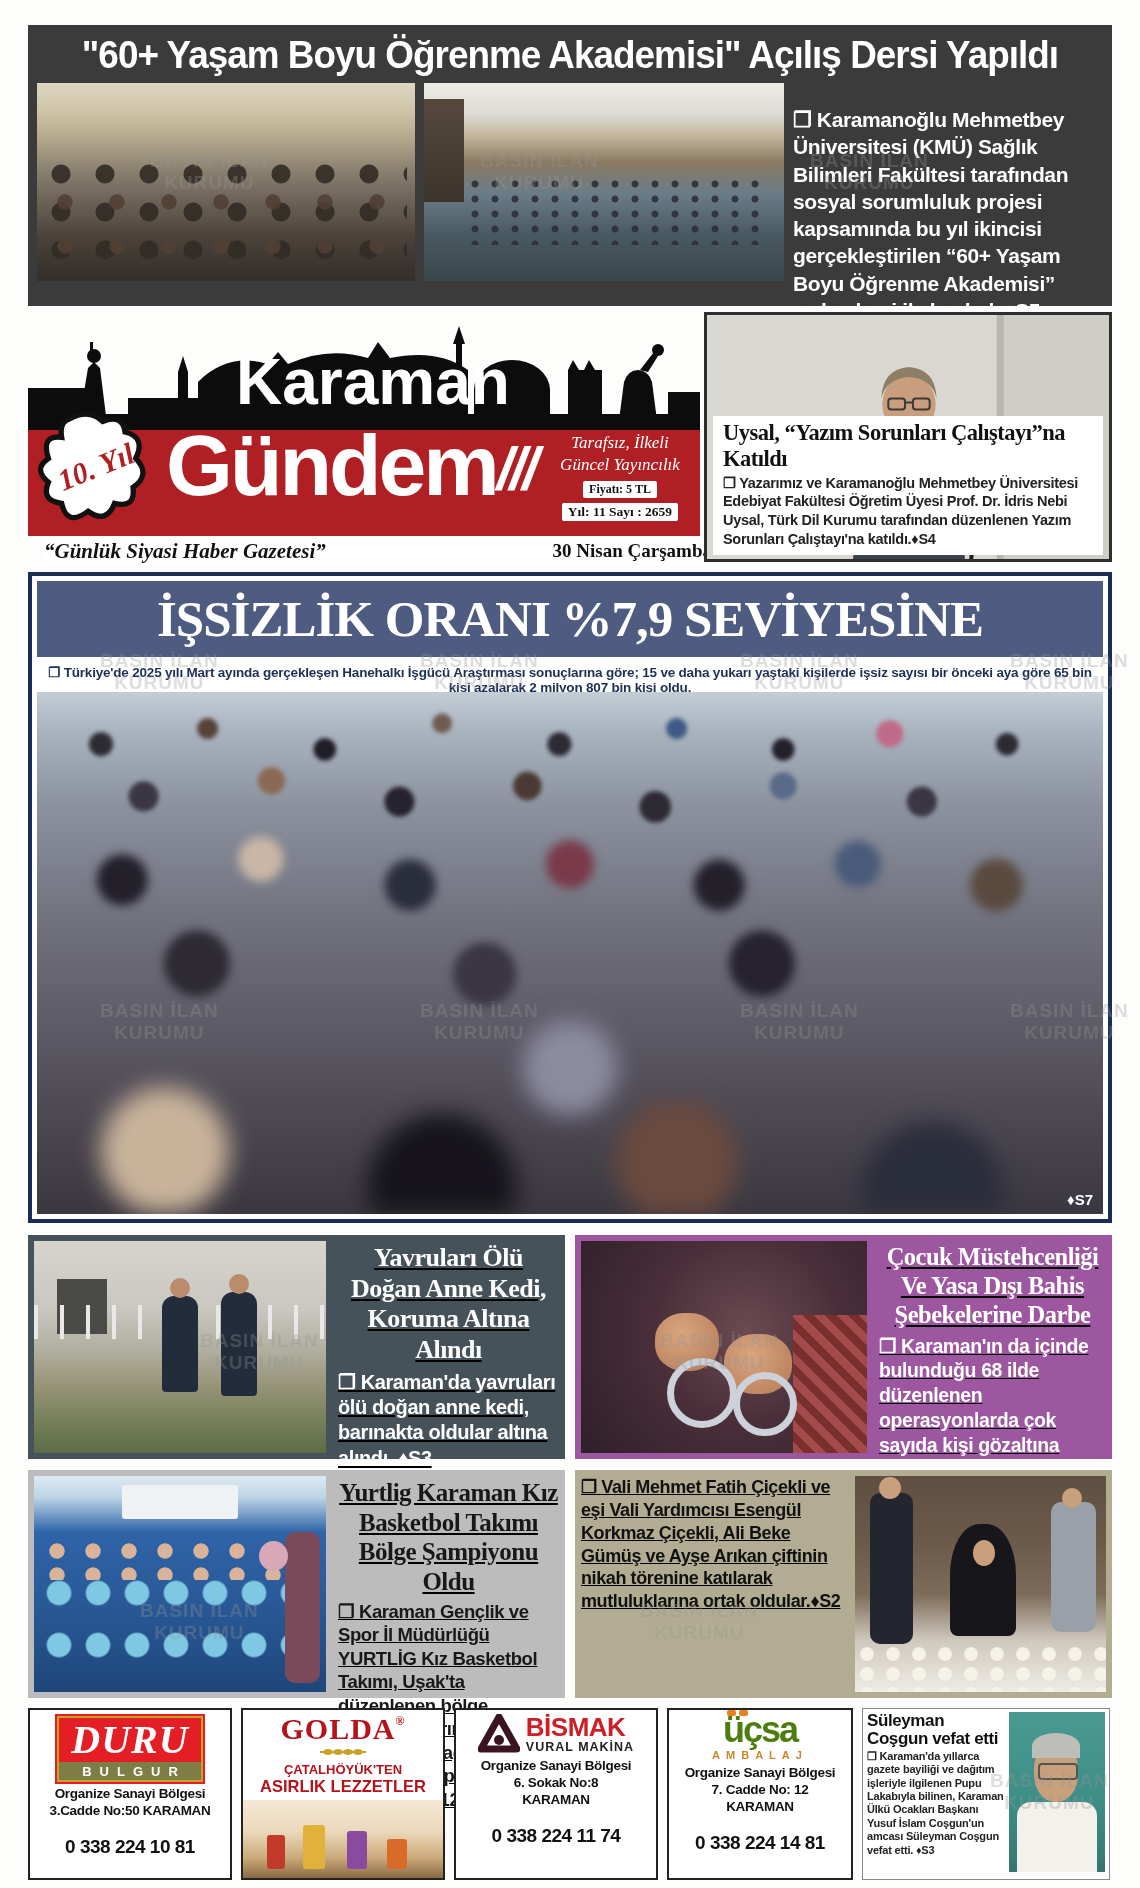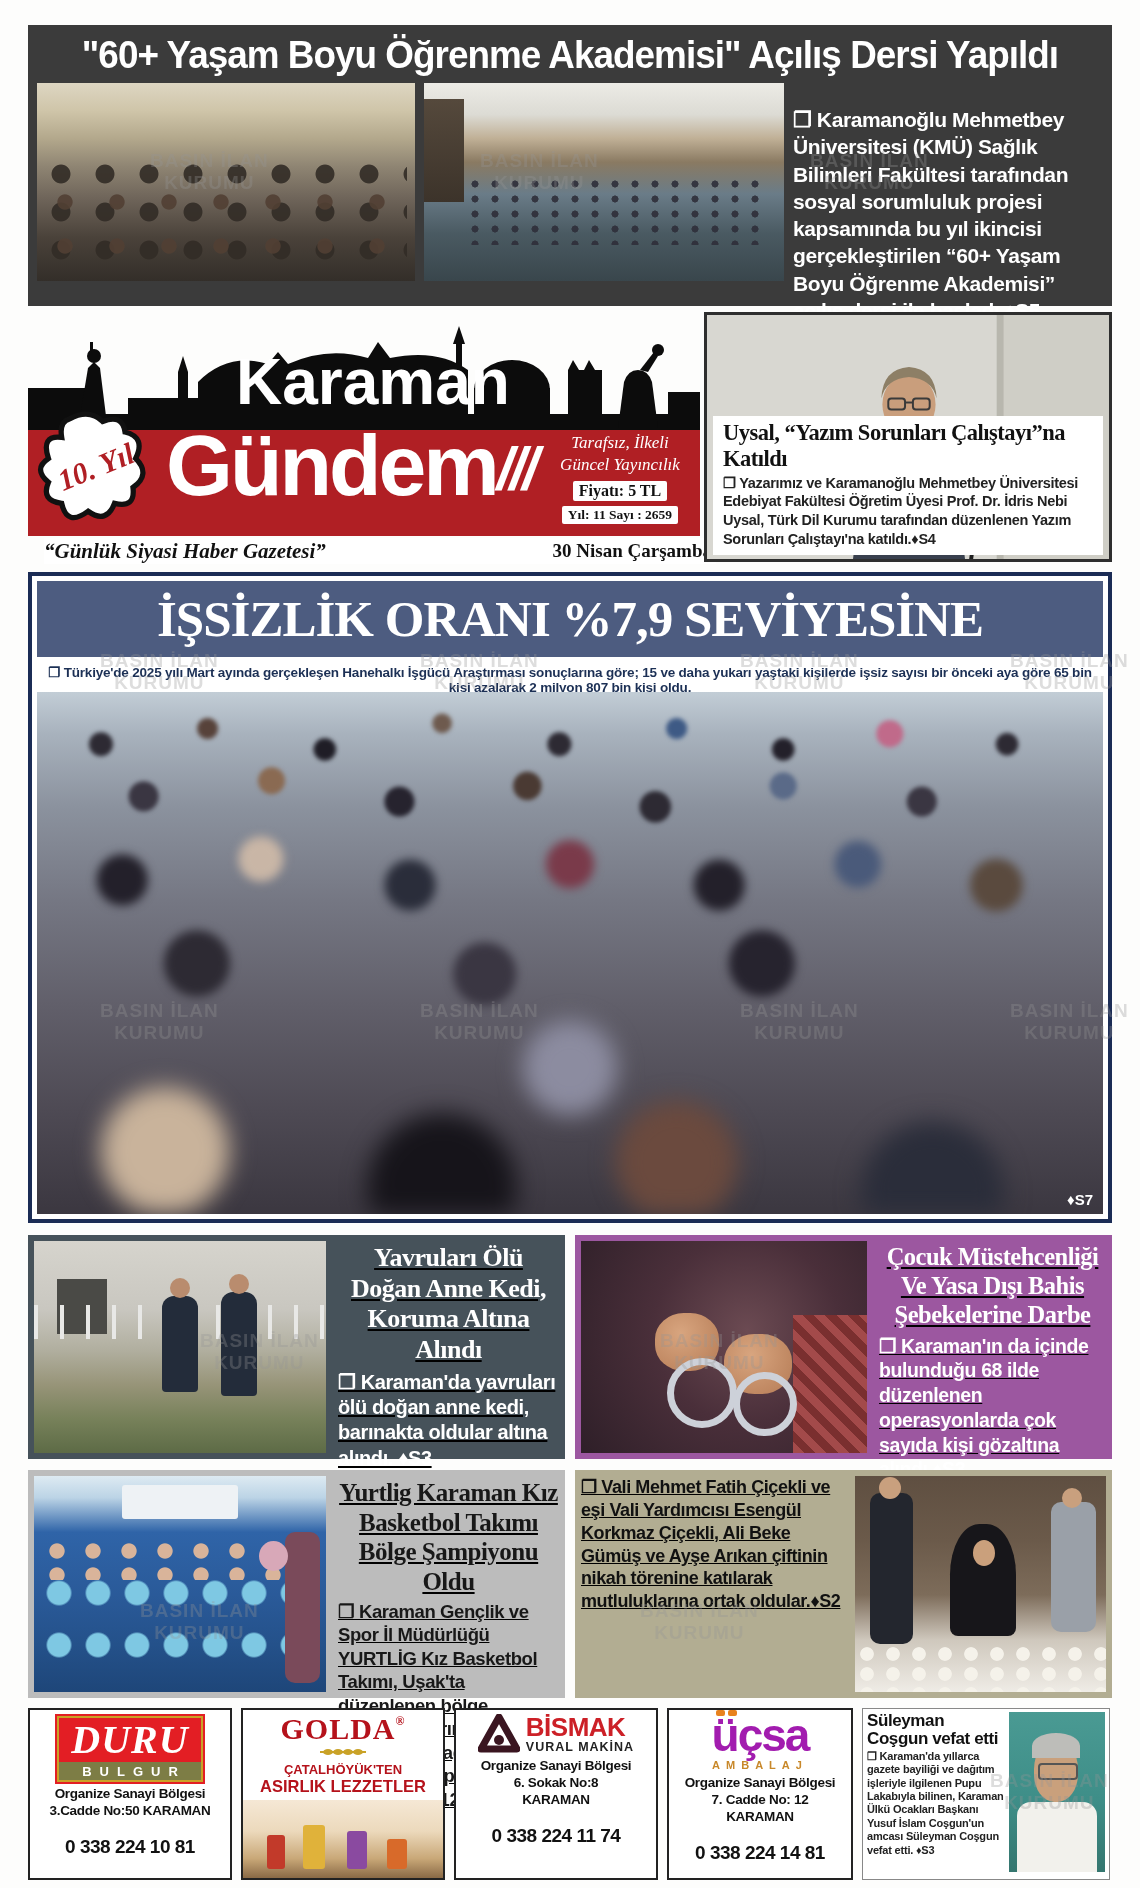--- a/index.html
+++ b/index.html
@@ -38,21 +38,21 @@
   .slashes{font-style:italic;font-size:60px;letter-spacing:-4px;vertical-align:6px;}
   .badge{position:absolute;left:2px;top:-22px;width:132px;height:126px;}
   .badge svg{position:absolute;left:0;top:0;}
   .badge-text{position:absolute;left:16px;top:42px;width:100px;text-align:center;
       font-family:"Liberation Serif",serif;font-style:italic;font-weight:bold;font-size:30px;
       color:#b01f24;transform:rotate(-22deg);}
   .mast-info{position:absolute;right:4px;top:2px;width:152px;text-align:center;color:#fff;}
   .slogan{font-family:"Liberation Serif",serif;font-style:italic;font-size:17px;line-height:1.3;}
   .mi-box{display:inline-block;background:#fff;color:#111;font-family:"Liberation Serif",serif;
       font-weight:bold;padding:1px 6px;margin-top:5px;border-radius:2px;}
-  .price{font-size:16px;}
+  .price{font-size:12px;}
   .issue{font-size:13.5px;}
   .mast-strip{position:absolute;left:16px;top:226px;width:672px;height:26px;background:#fff;
       display:flex;justify-content:space-between;align-items:center;}
   .tagline{font-family:"Liberation Serif",serif;font-style:italic;font-weight:bold;font-size:21px;color:#111;}
   .mdate{font-family:"Liberation Serif",serif;font-weight:bold;font-size:19px;color:#111;padding-right:4px;}
   
   .uysal{left:704px;top:312px;width:408px;height:250px;background:#2e2e2e;z-index:3;}
   .uysal-photo{position:absolute;inset:3px;overflow:hidden;}
   .uysal-box{position:absolute;left:9px;right:9px;bottom:7px;background:#fff;padding:4px 10px 6px;z-index:5;}
   .uysal-h{margin:0;font-family:"Liberation Serif",serif;font-weight:bold;font-size:22.5px;
@@ -176,22 +176,22 @@
   .golda-l2{color:#b5121b;font-weight:bold;font-size:16.5px;}
   .golda-prods{position:relative;margin-top:4px;width:100%;flex:1;
       background:linear-gradient(180deg,#f5e8d5 0%,#ecd9bc 40%,#c9a878 75%,#8a6a46 100%);}
   .pk{position:absolute;bottom:12%;border-radius:3px;}
   .ad-bismak{width:204px;}
   .bismak-row{display:flex;align-items:center;gap:6px;margin-top:4px;}
   .bismak-names{text-align:left;}
   .bismak-name{color:#cc2027;font-weight:bold;font-size:26px;line-height:1;letter-spacing:-.5px;}
   .bismak-sub{color:#222;font-weight:bold;font-size:12.5px;letter-spacing:1px;}
   .ad-ucsa{width:186px;}
-  .ucsa-name{position:relative;margin-top:2px;font-weight:bold;font-size:46px;line-height:1;
-      color:#a21caf;letter-spacing:-2px;}
+  .ucsa-name{position:relative;margin-top:2px;font-weight:bold;font-size:36px;line-height:1;
+      color:#4d7c0f;letter-spacing:-2px;}
   .ucsa-dot{position:absolute;width:9px;height:6px;background:#e8821e;border-radius:2px;}
   .ucsa-sub{color:#c8882a;font-weight:bold;font-size:11px;letter-spacing:6px;margin-top:1px;}
   .ad-obit{width:248px;border:1px solid #888;flex-direction:row;gap:5px;padding:3px 4px;align-items:flex-start;}
   .obit-col{flex:1;}
   .obit-h{margin:0;font-weight:bold;font-size:17px;line-height:1.05;color:#111;letter-spacing:-.4px;}
   .obit-b{margin:2px 0 0;font-weight:bold;font-size:11px;line-height:1.22;color:#222;letter-spacing:-.2px;}
   .obit-photo{width:96px;height:160px;flex:none;overflow:hidden;position:relative;
       background:linear-gradient(180deg,#4a9a93 0%,#3e8e88 55%,#35766f 100%);}
   .obit-shirt{position:absolute;bottom:0;left:8%;width:84%;height:44%;background:#f2f1ec;border-radius:14px 14px 0 0;}
   .obit-head{position:absolute;top:18%;left:26%;width:46%;height:38%;background:#c9a07c;border-radius:46%;}

